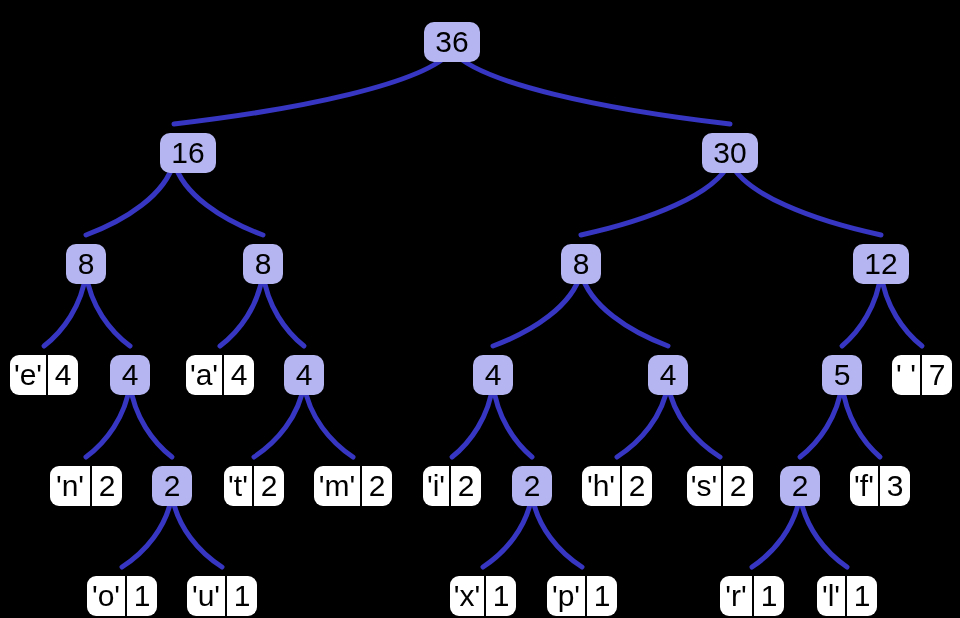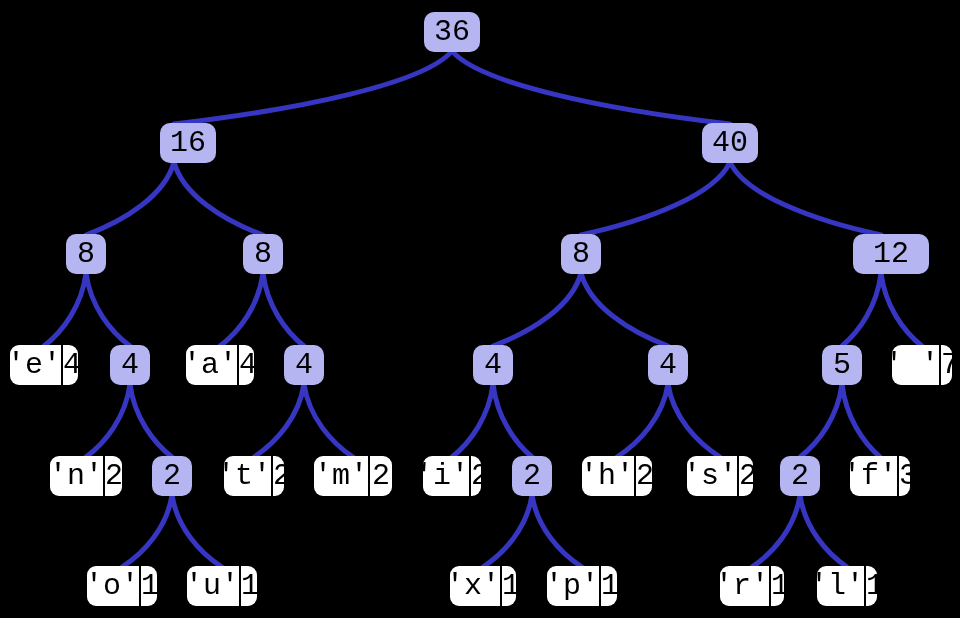--- a/index.html
+++ b/index.html
@@ -2,22 +2,22 @@
 <html><head>
 <meta charset="utf-8">
 <style>
   html,body{margin:0;padding:0;background:#000;}
   body{width:960px;height:618px;overflow:hidden;}
   .stage{position:relative;width:960px;height:618px;background:#000;}
   .stage svg{position:absolute;left:0;top:0;width:960px;height:618px;}
   .node{
     position:absolute;box-sizing:border-box;height:40px;
     display:flex;align-items:center;justify-content:center;
-    font-family:Liberation Mono, monospace;
-    font-size:30px;line-height:1;color:#000;
+    font-family:Liberation Sans, sans-serif;
+    font-size:30px;line-height:1;color:#000;margin-top:10px;
   }
   .node.internal{background:#b5b5f2;border-radius:10px;}
   .node.leaf{background:#ffffff;border-radius:9px;overflow:hidden;}
   .node.leaf .cell{height:100%;display:flex;align-items:center;justify-content:center;white-space:pre;}
   .node.leaf .cell-char{flex:1;border-right:2px solid #000;}
   .node.leaf .cell-count{width:30px;}
 </style>
 </head>
 <body>
 
@@ -50,25 +50,25 @@
       <path d="M172,495 C167,527.4 144.5,552.6 122,567" fill="none" stroke="#3636c2" stroke-width="5" stroke-linecap="round"></path>
       <path d="M172,495 C177,527.4 199.5,552.6 222,567" fill="none" stroke="#3636c2" stroke-width="5" stroke-linecap="round"></path>
       <path d="M532,495 C527.1,527.4 505.05,552.6 483,567" fill="none" stroke="#3636c2" stroke-width="5" stroke-linecap="round"></path>
       <path d="M532,495 C537,527.4 559.5,552.6 582,567" fill="none" stroke="#3636c2" stroke-width="5" stroke-linecap="round"></path>
       <path d="M800,495 C795.2,527.4 773.6,552.6 752,567" fill="none" stroke="#3636c2" stroke-width="5" stroke-linecap="round"></path>
       <path d="M800,495 C804.7,527.4 825.85,552.6 847,567" fill="none" stroke="#3636c2" stroke-width="5" stroke-linecap="round"></path>
     </svg>
   <div id="nodes">
       <div class="node internal" style="left: 424px; top: 12px; width: 56px;">36</div>
       <div class="node internal" style="left: 160px; top: 123px; width: 56px;">16</div>
-      <div class="node internal" style="left: 702px; top: 123px; width: 56px;">40</div>
+      <div class="node internal" style="left: 702px; top: 123px; width: 56px;">30</div>
       <div class="node internal" style="left: 66px; top: 234px; width: 40px;">8</div>
       <div class="node internal" style="left: 243px; top: 234px; width: 40px;">8</div>
       <div class="node internal" style="left: 561px; top: 234px; width: 40px;">8</div>
-      <div class="node internal" style="left: 853px; top: 234px; width: 76px;">12</div>
+      <div class="node internal" style="left: 853px; top: 234px; width: 56px;">12</div>
       <div class="node leaf" style="left: 10px; top: 345px; width: 68px;">
         <span class="cell cell-char">'e'</span>
         <span class="cell cell-count">4</span>
       </div>
       <div class="node internal" style="left: 110px; top: 345px; width: 40px;">4</div>
       <div class="node leaf" style="left: 186px; top: 345px; width: 68px;">
         <span class="cell cell-char">'a'</span>
         <span class="cell cell-count">4</span>
       </div>
       <div class="node internal" style="left: 284px; top: 345px; width: 40px;">4</div>

